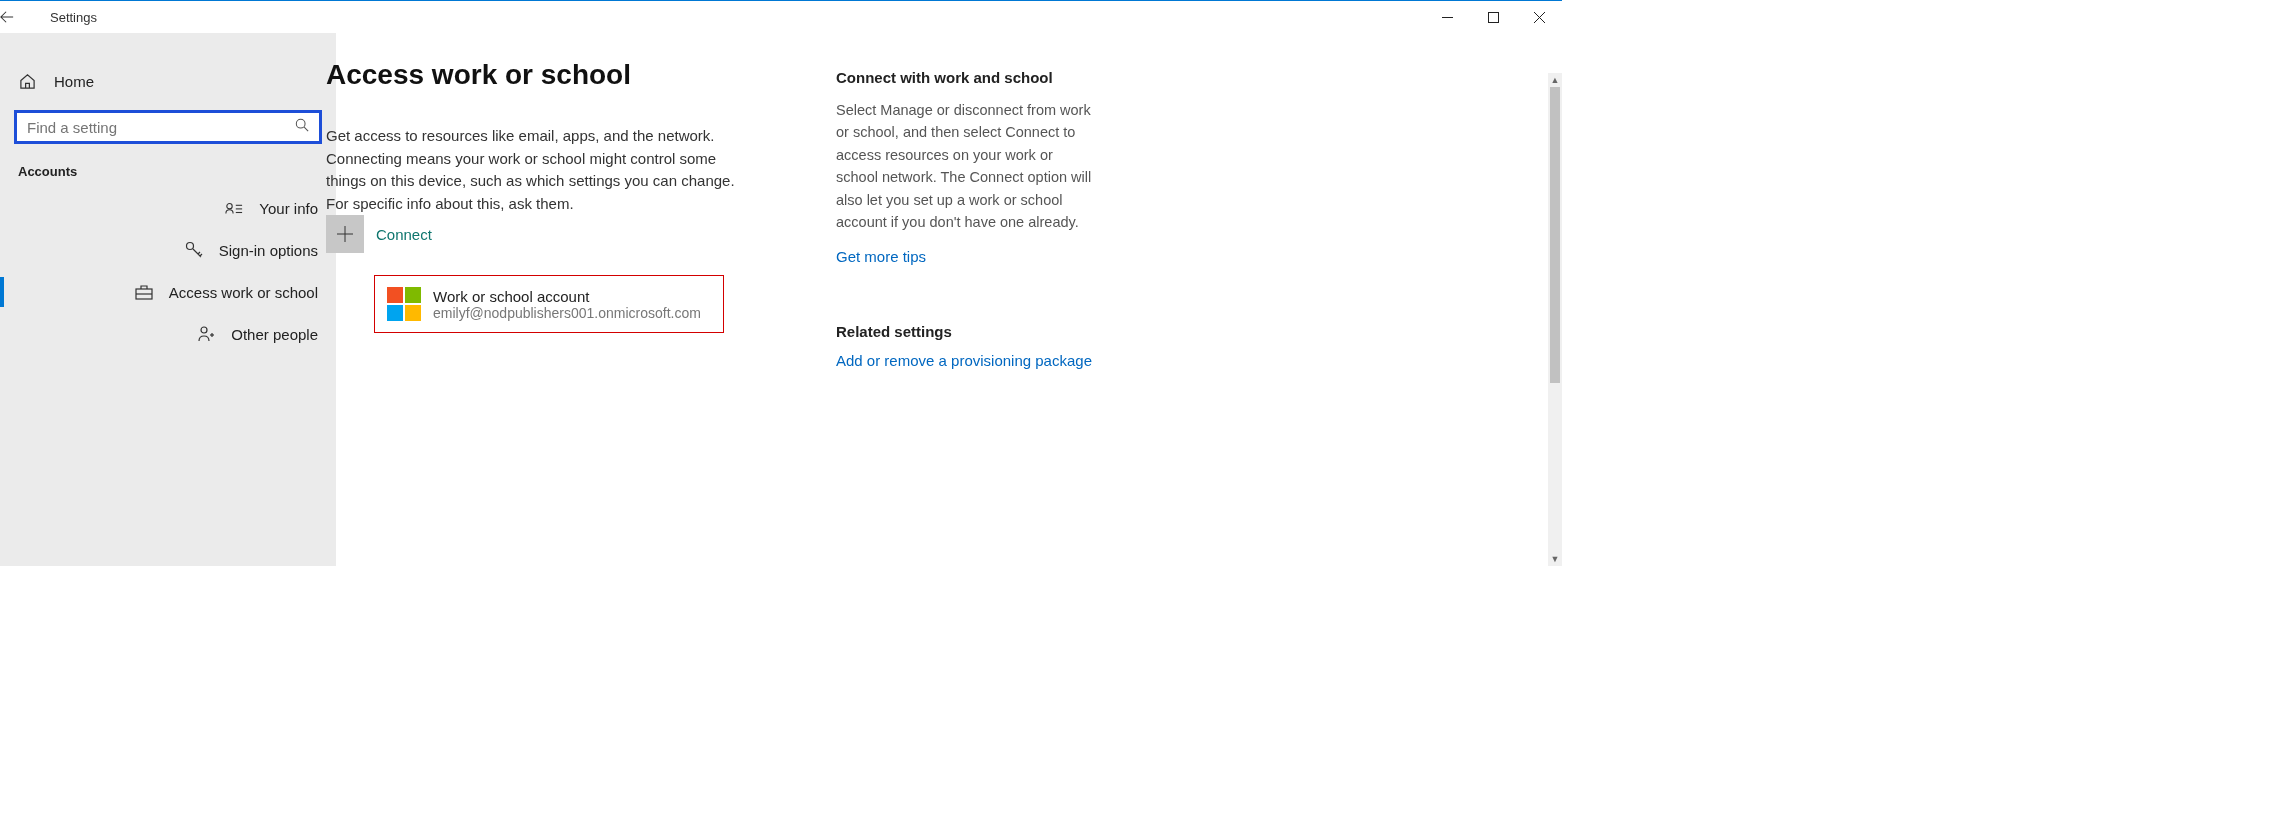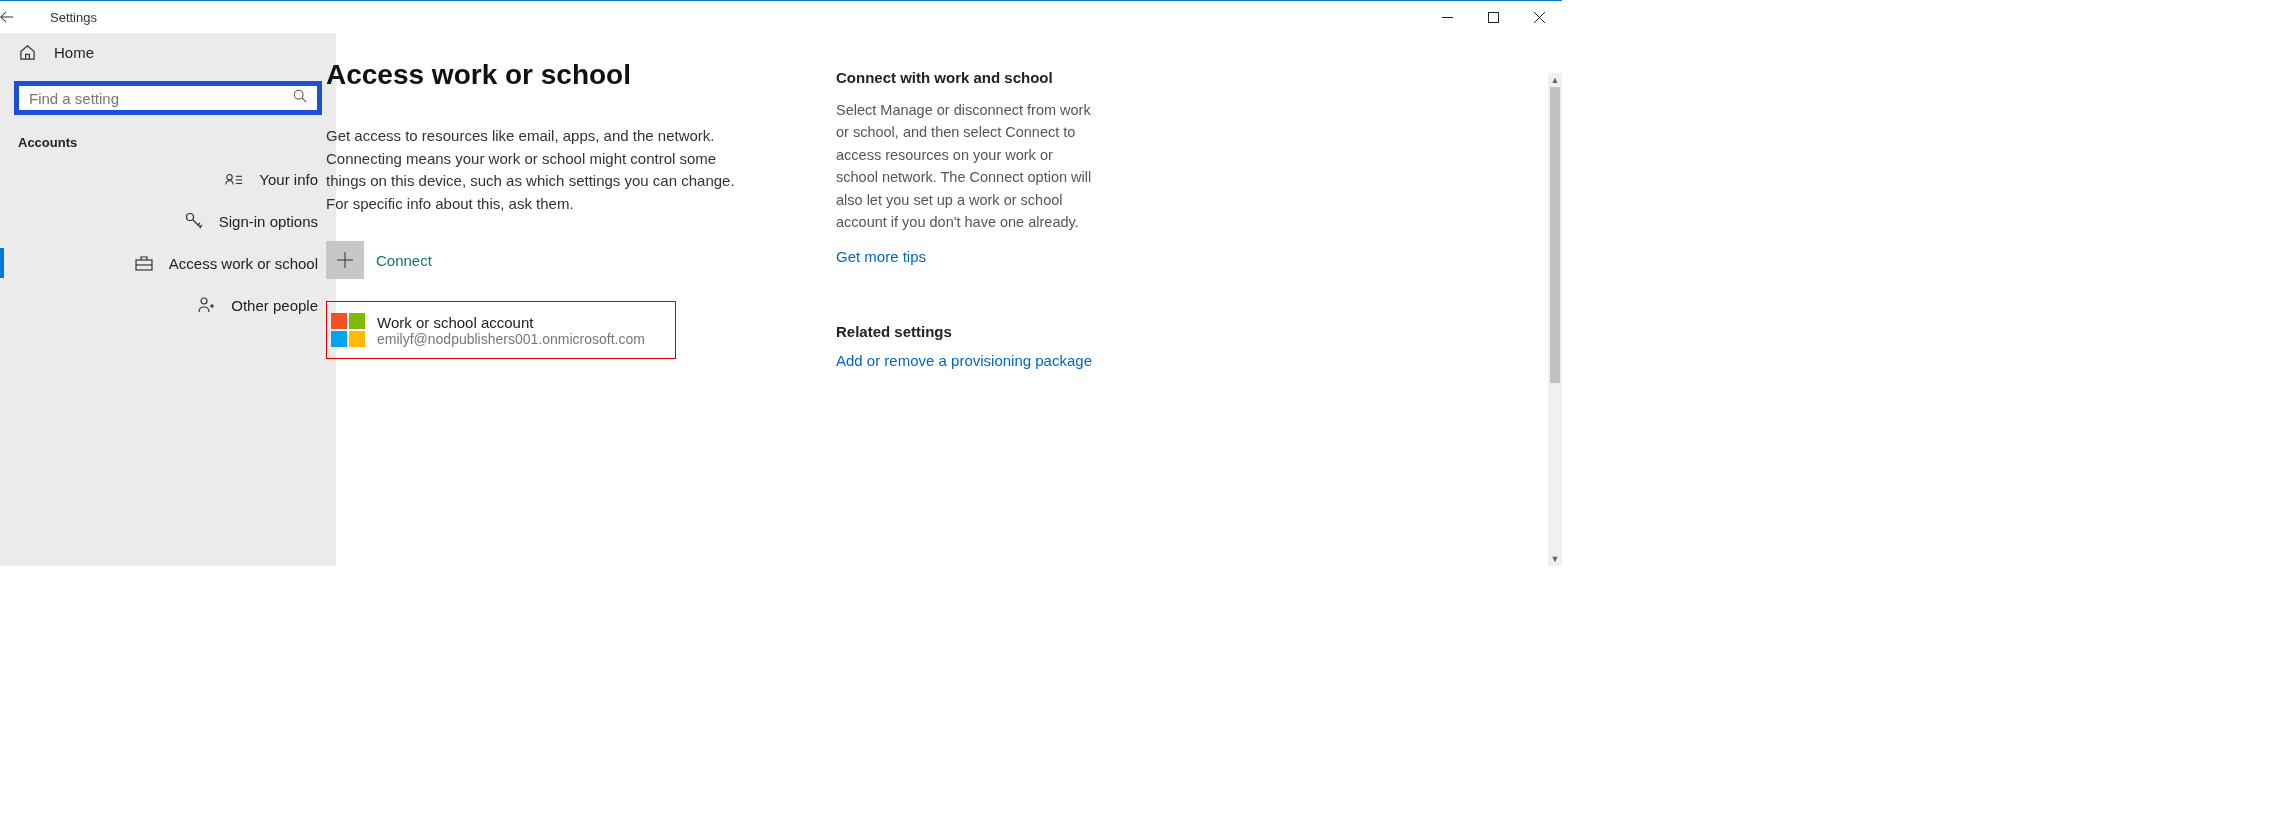--- a/index.html
+++ b/index.html
@@ -14,31 +14,31 @@
   }
   .tb-left { display:flex; align-items:center; gap:36px; height:100%;justify-content:space-between; }
   .back-arrow { width:14px; height:14px; display:flex; align-items:center; justify-content:center; }
   .title-text { font-size:13px; color:#333; }
   .win-controls { margin-left:auto; display:flex; }
   .win-btn { width:46px; height:32px; display:flex; align-items:center; justify-content:center; }
 
   .sidebar {
     position:absolute; top:33px; left:0; width:336px; bottom:0;
     background:#ebebeb;
-    padding-top:0;
+    padding-top:29px;
   }
   .home-row {
     display:flex; align-items:center; gap:18px;
     padding:10px 18px;
     font-size:15px; color:#222;
   }
   .search-wrap { padding:10px 14px 14px 14px; }
   .search-box {
     width:100%; height:34px;
-    border:5px solid #1d4ed8;
+    border:3px solid #1d4ed8;
     background:#fff;
     display:flex; align-items:center;
     padding:0 10px;
   }
   .search-input {
     flex:1; border:0; outline:0; background:transparent;
     font-size:15px; color:#888;
   }
   .section-header { padding:6px 18px 8px 18px; font-size:13px; font-weight:600; color:#222; }
   .nav-item {
@@ -59,37 +59,38 @@
   }
   .scroll-track { position:absolute; right:0; top:40px; bottom:0; width:14px; background:#f0f0f0; display:flex; flex-direction:column; }
   .scroll-arrow-v { height:14px; display:flex; align-items:center; justify-content:center; color:#666; font-size:9px; }
   .scroll-thumb { margin:0 2px; width:10px; height:60%; background:#c1c1c1; }
 
   .content { padding:26px 0 0 26px; display:flex; gap:0; }
   .col-left { width:470px; }
   .col-right { width:260px; margin-left:40px; }
 
   h1.page-title { font-size:28px; font-weight:600; color:#111; margin-bottom:34px; }
-  p.desc { font-size:15px; color:#333; line-height:1.5; margin-bottom:26px; max-width:420px; }
+  p.desc { font-size:15px; color:#333; line-height:1.5; max-width:420px; }
 
   .connect-row {
     display:flex; align-items:center; gap:12px;
     margin-bottom:22px;
   }
   .plus-tile {
     width:38px; height:38px; background:#c7c7c7;
     display:flex; align-items:center; justify-content:center;
   }
   .connect-label { font-size:15px; color:#0f766e; }
 
   .account-card {
     border:1.5px solid #d30000;
     display:flex; align-items:center; gap:12px;
-    padding:11px 4px;
+    padding:11px 12px;
     width:350px;
+    margin-left:48px;
   }
   .ms-logo { width:34px; height:34px; display:grid; grid-template-columns:1fr 1fr; grid-template-rows:1fr 1fr; gap:2px; flex-shrink:0; }
   .ms-logo span:nth-child(1){background:#f25022;}
   .ms-logo span:nth-child(2){background:#7fba00;}
   .ms-logo span:nth-child(3){background:#00a4ef;}
   .ms-logo span:nth-child(4){background:#ffb900;}
   .acct-txt .line1 { font-size:15px; color:#222; }
   .acct-txt .line2 { font-size:14px; color:#777; }
 
   .aside h2 { font-size:15px; font-weight:600; color:#222; margin-bottom:10px; margin-top:10px; }

